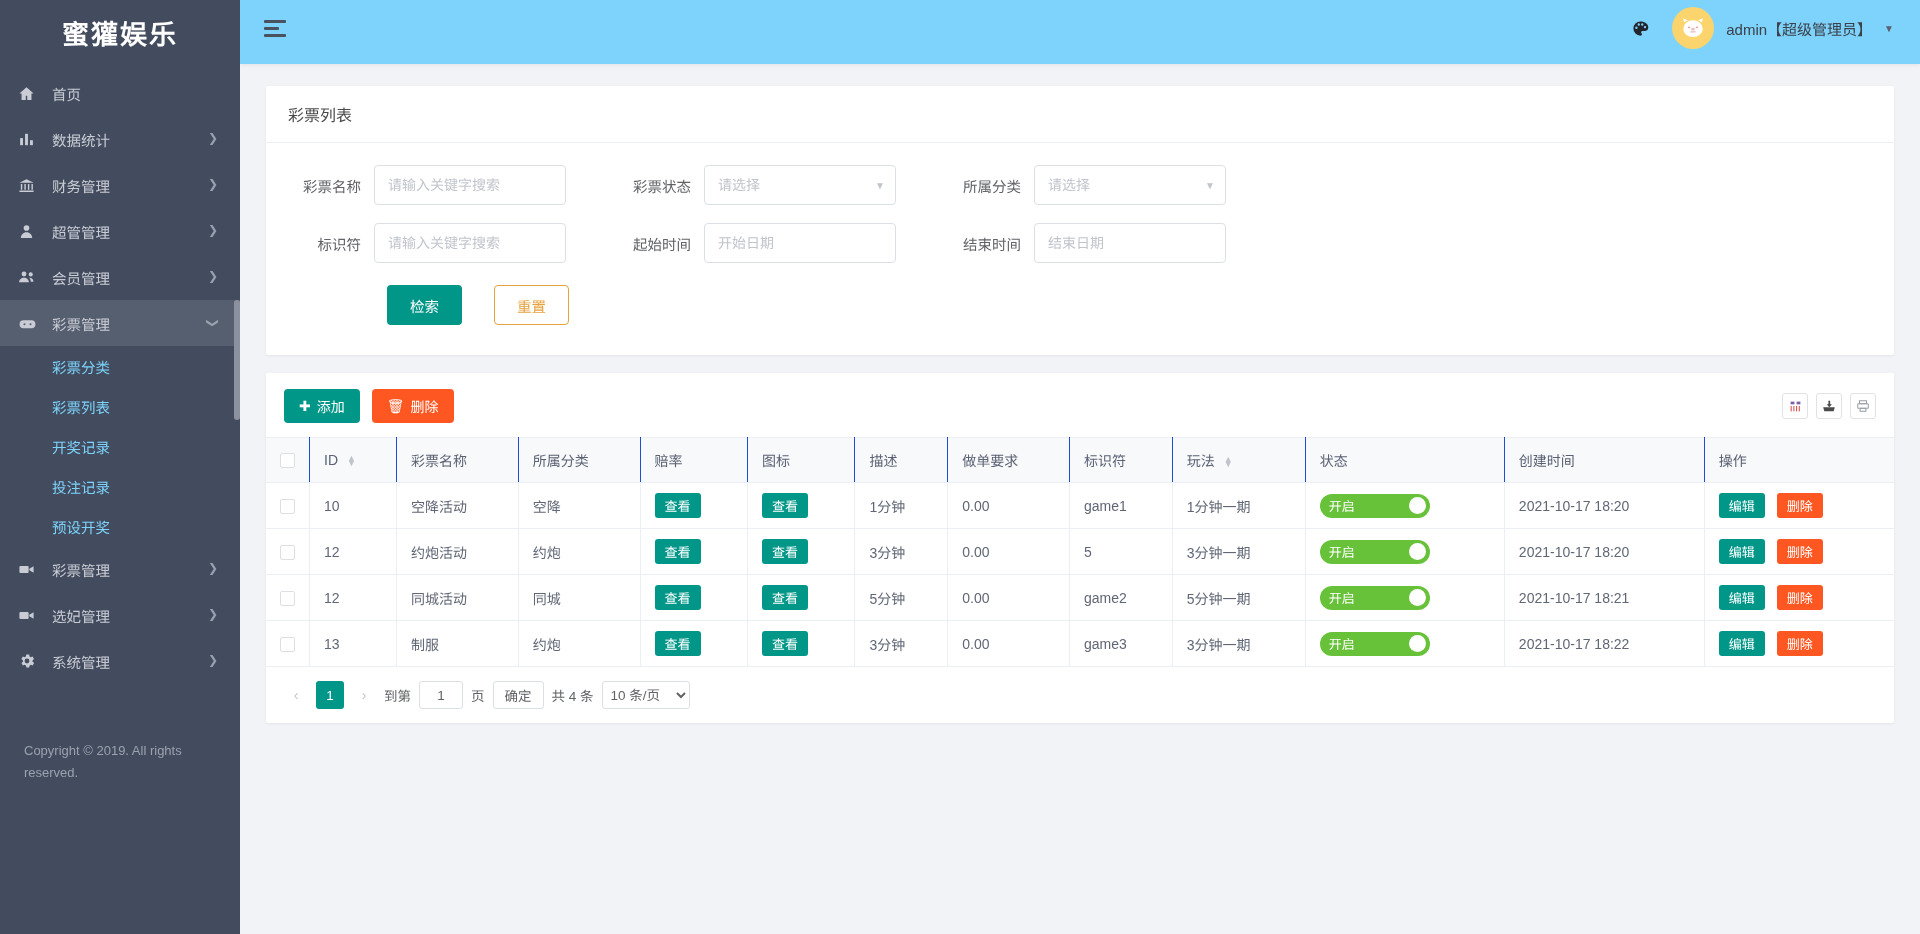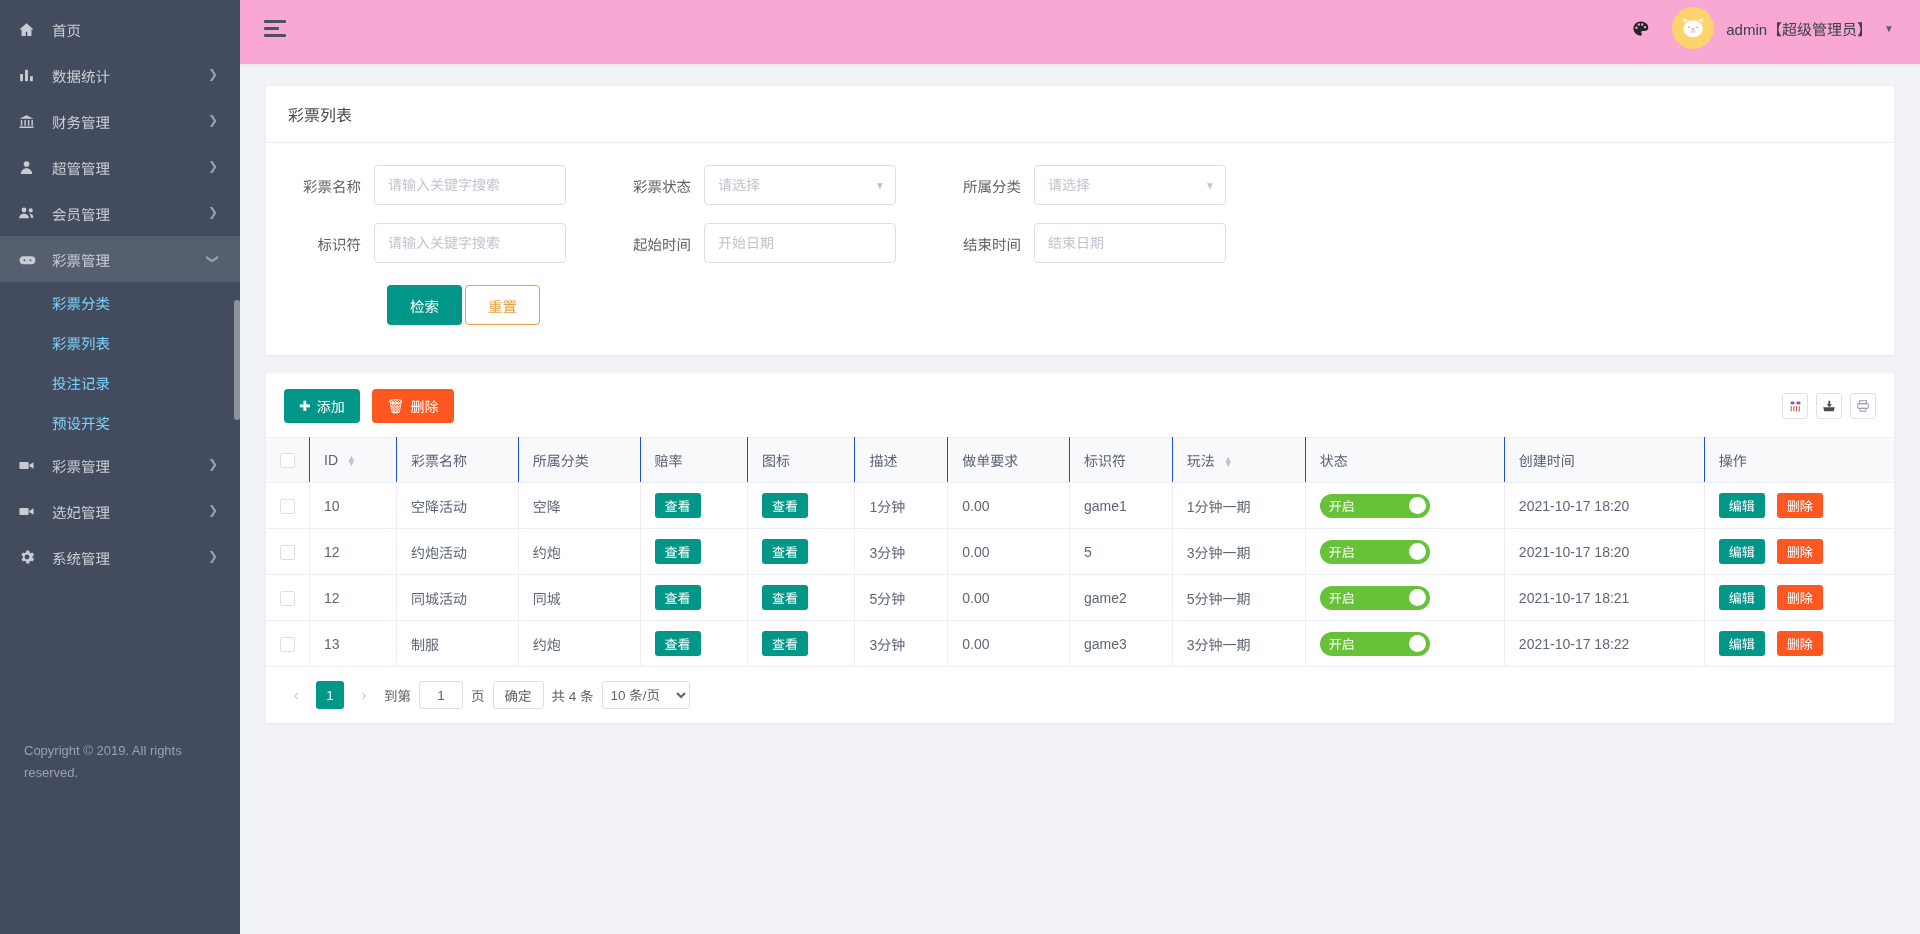--- a/index.html
+++ b/index.html
@@ -84,21 +84,21 @@
   
   .main {
     flex: 1 1 auto;
     height: 934px;
     display: flex; flex-direction: column;
     background: #f2f3f7;
     overflow: hidden;
   }
   .topbar {
     height: 64px; flex: 0 0 64px;
-    background: #f9a8d4;
+    background: #7dd3fc;
     display: flex; align-items: center;
     padding: 0 26px 8px 24px;
     box-shadow: 0 1px 4px rgba(0,0,0,.07);
     position: relative; z-index: 5;
   }
   .hamburger { width: 22px; cursor: pointer; }
   .hamburger span {
     display: block; height: 3px; background: #4a515f;
     border-radius: 1px; margin-bottom: 4px;
   }
@@ -171,21 +171,21 @@
   }
   .inp::placeholder { color: #c0c4cc; }
   .sel-wrap { position: relative; width: 192px; }
   .sel-wrap .inp { width: 192px; padding-right: 30px; }
   .sel-arrow {
     position: absolute; right: 11px; top: 50%;
     transform: translateY(-50%);
     pointer-events: none;
     color: #c0c4cc; font-size: 10px;
   }
-  .btn-row { padding: 4px 0 22px 99px; display: flex; gap: 3px; }
+  .btn-row { padding: 4px 0 22px 99px; display: flex; gap: 32px; }
   .btn {
     height: 40px;
     padding: 0 22px;
     border-radius: 4px;
     border: 1px solid transparent;
     font-size: 14.5px;
     cursor: pointer;
     display: inline-flex; align-items: center; justify-content: center;
     gap: 6px;
     font-family: inherit;
@@ -325,20 +325,21 @@
     font-size: 13.5px; font-family: inherit;
     padding: 0 4px; cursor: pointer; outline: none;
   }
 </style>
 </head>
 <body>
 
 <div class="app">
 
   <aside class="sidebar">
+    <div class="logo">蜜獾娱乐</div>
 
     <nav class="nav">
 
       <div class="nav-item">
         <span class="ico">
           <svg width="17" height="17" viewBox="0 0 24 24" fill="currentColor">
               <path d="M12 3 2 12h3v9h6v-6h2v6h6v-9h3z"></path>
             </svg>
         </span>
         <span class="label">首页</span>
@@ -395,20 +396,21 @@
               <path d="M17 8H7a5 5 0 0 0 0 10h10a5 5 0 0 0 0-10zM8.2 14.2a1.3 1.3 0 1 1 0-2.6 1.3 1.3 0 0 1 0 2.6zm7.6 0a1.3 1.3 0 1 1 0-2.6 1.3 1.3 0 0 1 0 2.6z"></path>
             </svg>
         </span>
         <span class="label">彩票管理</span>
         <span class="arrow">❯</span>
       </div>
 
       <div class="subnav">
         <div class="sub-item">彩票分类</div>
         <div class="sub-item">彩票列表</div>
+        <div class="sub-item">开奖记录</div>
         <div class="sub-item">投注记录</div>
         <div class="sub-item">预设开奖</div>
       </div>
 
       <div class="nav-item">
         <span class="ico">
           <svg width="17" height="17" viewBox="0 0 24 24" fill="currentColor">
               <rect x="2" y="7" width="13" height="10" rx="1.5"></rect>
               <path d="M16 11l6-3.5v9L16 13z"></path>
             </svg>

